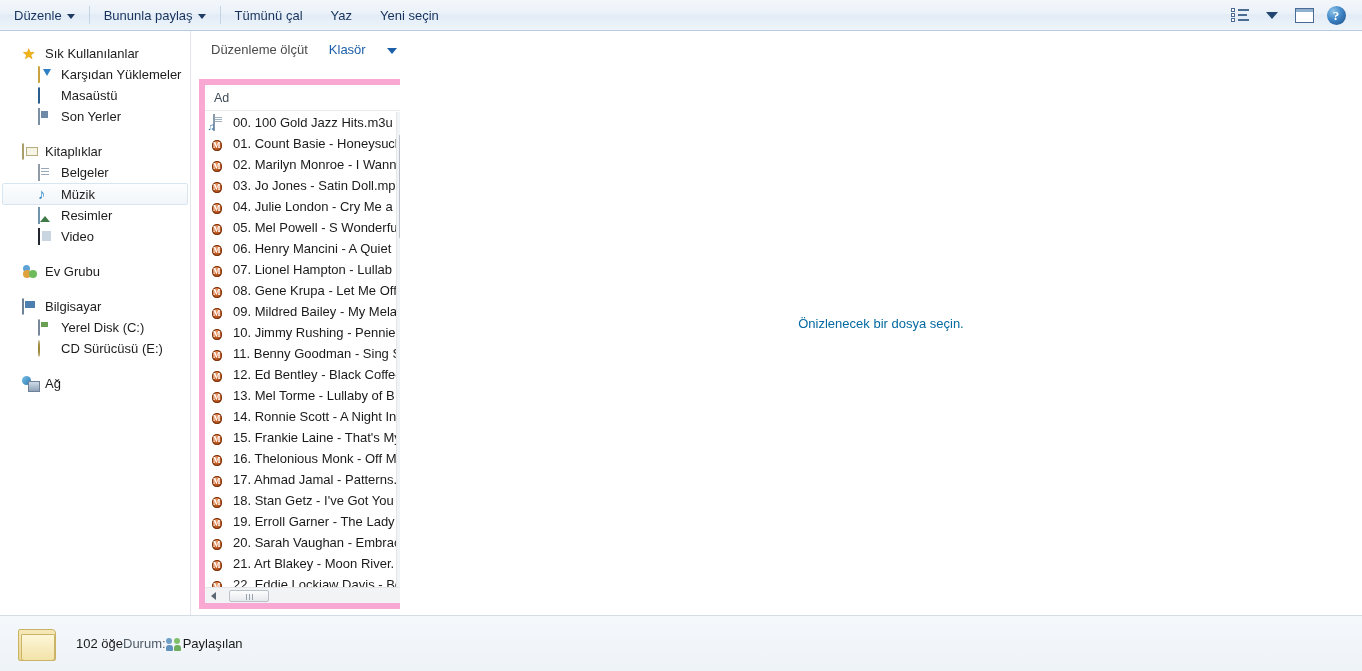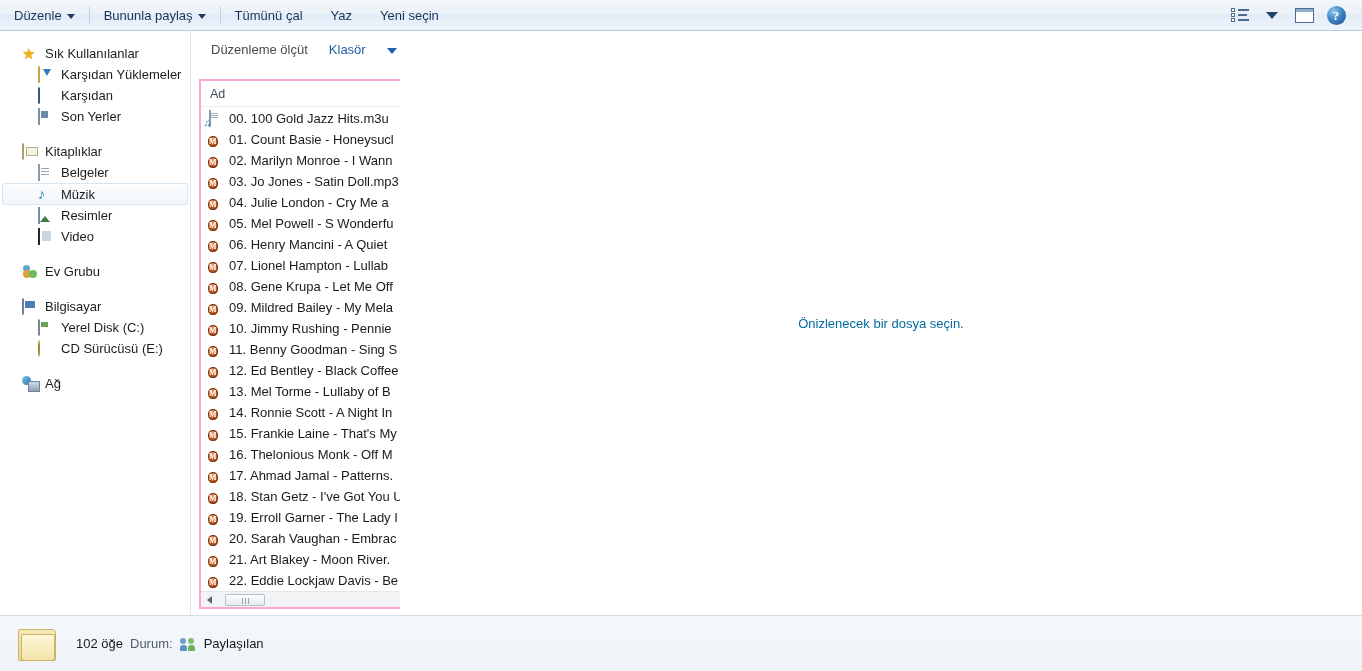--- a/index.html
+++ b/index.html
@@ -129,21 +129,21 @@
   }
   .arrange-bar .ttl { color: #4a4a4a; }
   .arrange-bar .val { color: #1c5fa8; }
   .arrange-bar .vcaret {
     width: 0; height: 0; border-left: 5px solid transparent;
     border-right: 5px solid transparent; border-top: 6px solid #1c5fa8; margin-top: 2px;
   }
 
   .listframe {
     position: absolute; left: 8px; top: 48px; width: 220px; height: 530px;
-    border: 2px solid #f9a8d4; background: #fff;
+    border: 6px solid #f9a8d4; background: #fff;
   }
   .col-head {
     height: 26px; display: flex; align-items: center; padding-left: 9px;
     font-size: 12.5px; color: #3f4c59; border-bottom: 1px solid #e9ecef;
   }
   .rows {
     position: absolute; left: 0; top: 27px; right: 17px; bottom: 16px;
     overflow: hidden;
   }
   .frow {
@@ -223,21 +223,21 @@
   .sb-folder .back {
     position: absolute; left: 2px; top: 4px; width: 38px; height: 32px;
     background: linear-gradient(to bottom,#f6e9b8,#e9d793);
     border: 1px solid #c9b264; border-radius: 2px 4px 2px 2px;
   }
   .sb-folder .front {
     position: absolute; left: 5px; top: 9px; width: 34px; height: 27px;
     background: linear-gradient(to bottom,#fdf6d9,#f2e3a8);
     border: 1px solid #cbb468; border-radius: 1px 1px 3px 3px;
   }
-  .status-text { display: flex; align-items: center; gap: 7px; font-size: 13px; }
+  .status-text { display: flex; align-items: center; font-size: 13px; }
   .status-text .count { color: #1a1a1a; }
   .status-text .dlabel { color: #4e5a66; }
   .status-text .shared { color: #1a1a1a; }
   .ico-share { width: 17px; height: 14px; position: relative; flex: 0 0 17px; }
   .ico-share::before {
     content: ""; position: absolute; left: 0; top: 1px; width: 6px; height: 6px;
     border-radius: 50%; background: #6f9fc7; box-shadow: 8px 0 0 #7fbf6a;
   }
   .ico-share::after {
     content: ""; position: absolute; left: 0; bottom: 0; width: 7px; height: 6px;
@@ -301,21 +301,21 @@
       <div class="nav-row">
         <span class="nico ico-star">★</span>
         <span class="lbl">Sık Kullanılanlar</span>
       </div>
       <div class="nav-row child">
         <span class="nico"><span class="ico-dl"></span></span>
         <span class="lbl">Karşıdan Yüklemeler</span>
       </div>
       <div class="nav-row child">
         <span class="nico"><span class="ico-desk"></span></span>
-        <span class="lbl">Karşıdan</span>
+        <span class="lbl">Masaüstü</span>
       </div>
       <div class="nav-row child">
         <span class="nico"><span class="ico-recent"></span></span>
         <span class="lbl">Son Yerler</span>
       </div>
     </div>
 
     <div class="nav-group">
       <div class="nav-row">
         <span class="nico"><span class="ico-lib"></span></span>

